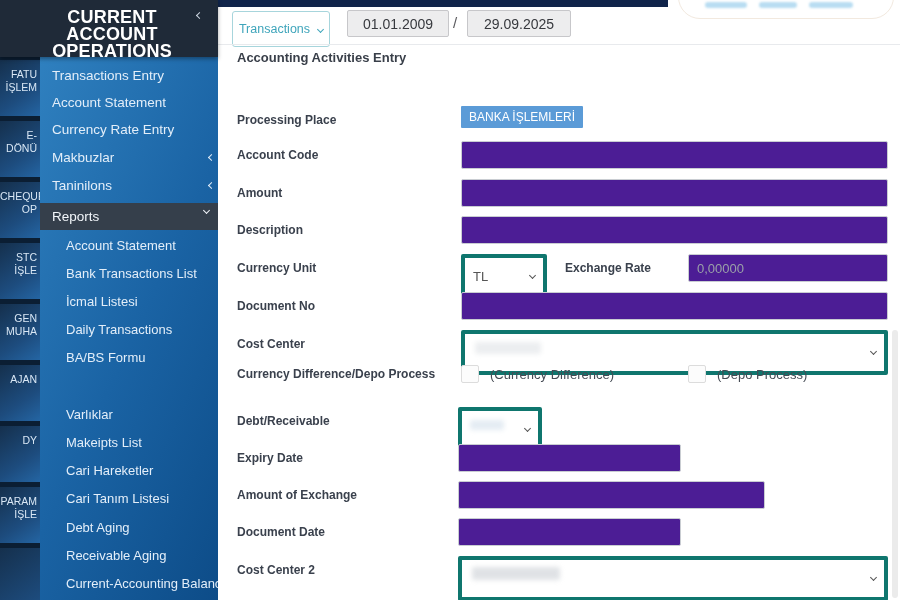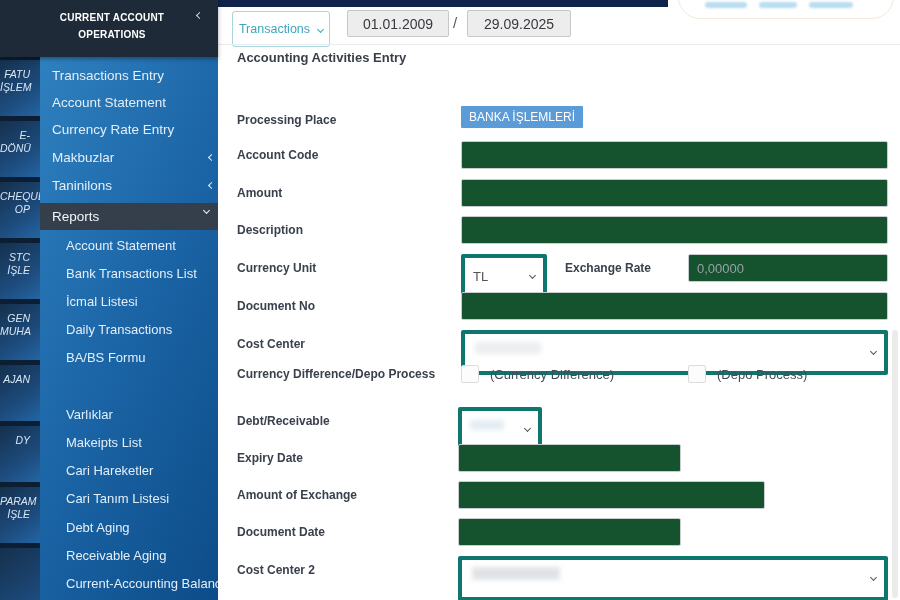--- a/index.html
+++ b/index.html
@@ -5,28 +5,28 @@
   * { margin:0; padding:0; box-sizing:border-box; }
   html,body { width:900px; height:600px; overflow:hidden; background:#fff;
               font-family:"Liberation Sans", sans-serif; }
   .stage { position:relative; width:900px; height:600px; overflow:hidden; background:#fff; }
 
   
   .sidebar { position:absolute; left:0; top:0; width:218px; height:600px; }
   .sb-header { position:absolute; left:0; top:0; width:218px; height:57px;
                background:#1f2a38; box-shadow:0 2px 4px rgba(0,0,0,.35); z-index:5; }
   .sb-title { position:absolute; left:30px; right:24px; top:9px; text-align:center;
-              color:#fff; font-weight:bold; font-size:10px; line-height:17px; letter-spacing:.2px; }
+              color:#fff; font-weight:bold; font-size:18px; line-height:17px; letter-spacing:.2px; }
   .sb-collapse { position:absolute; right:9px; top:4px; width:12px; height:12px; color:#cdd7e2; }
 
   .rail { position:absolute; left:0; top:57px; width:40px; height:543px; background:#0b1e33; }
   .rail-tile { position:absolute; left:0; width:40px; height:56px;
                background:linear-gradient(145deg,#15304d 0%,#1d4c7e 62%,#2465a3 100%);
                color:#d9e7f5; font-size:10.5px; line-height:13px; text-align:right;
-               padding:8px 10px 0 0; overflow:hidden; cursor:pointer;font-style:italic; }
+               padding:8px 3px 0 0; overflow:hidden; cursor:pointer; }
   .rail-fill { position:absolute; left:0; top:491px; width:40px; height:52px;
                background:linear-gradient(145deg,#15304d,#1d4c7e); }
 
   .menu { position:absolute; left:40px; top:57px; width:178px; height:543px;
           background:linear-gradient(115deg,#2f80bf 0%,#1a63a4 52%,#0d4c88 100%); }
   .mi { position:absolute; left:12px; right:4px; height:20px; display:flex; align-items:center;
         color:#e3eef9; font-size:13.5px; cursor:pointer; white-space:nowrap; }
   .mi .spacer { flex:1; }
   .reports-bar { position:absolute; left:0; right:0; top:146px; height:27px; background:#353f4b;
                  display:flex; align-items:center; padding-left:12px; color:#f2f6fa;
@@ -57,21 +57,21 @@
   .date-box { position:absolute; top:10px; height:27px; background:#ededee; border:1px solid #c7c7ca;
               border-radius:2px; text-align:center; font-size:14px; color:#37393e;
               font-family:"Liberation Sans",sans-serif; }
   .slash { position:absolute; left:235px; top:14px; font-size:15px; color:#5a5a5e; }
 
   .page-title { position:absolute; left:19px; top:50px; font-size:13px; font-weight:bold; color:#393f49; }
 
   .frow { position:absolute; left:0; width:682px; height:28px; }
   .flabel { position:absolute; left:19px; top:50%; transform:translateY(-50%);
             font-size:12px; font-weight:bold; color:#3a414d; white-space:nowrap; }
-  .txt { position:absolute; top:0; height:28px; border:1px solid #c9cdd2; background:#14532d;
+  .txt { position:absolute; top:0; height:28px; border:1px solid #c9cdd2; background:#4c1d95;
          border-radius:2px; font-size:13px; color:#3c4249; padding:4px 8px;
          font-family:"Liberation Sans",sans-serif; }
   .txt.ghost { color:#9aa0a8; }
   .sel { position:absolute; top:0; height:45px; border:4px solid #0f766e; background:#fff;
          border-radius:2px; display:flex; align-items:center; padding:0 8px; font-size:13px;
          color:#555; cursor:pointer; }
   .sel .spacer { flex:1; }
   .sel .chev { color:#555; margin-top:-3px; }
   .chip { position:absolute; left:243px; top:0; height:22px; background:#5b9bd7; color:#fff;
           font-size:12px; display:flex; align-items:center; padding:0 8px; border-radius:1px;

